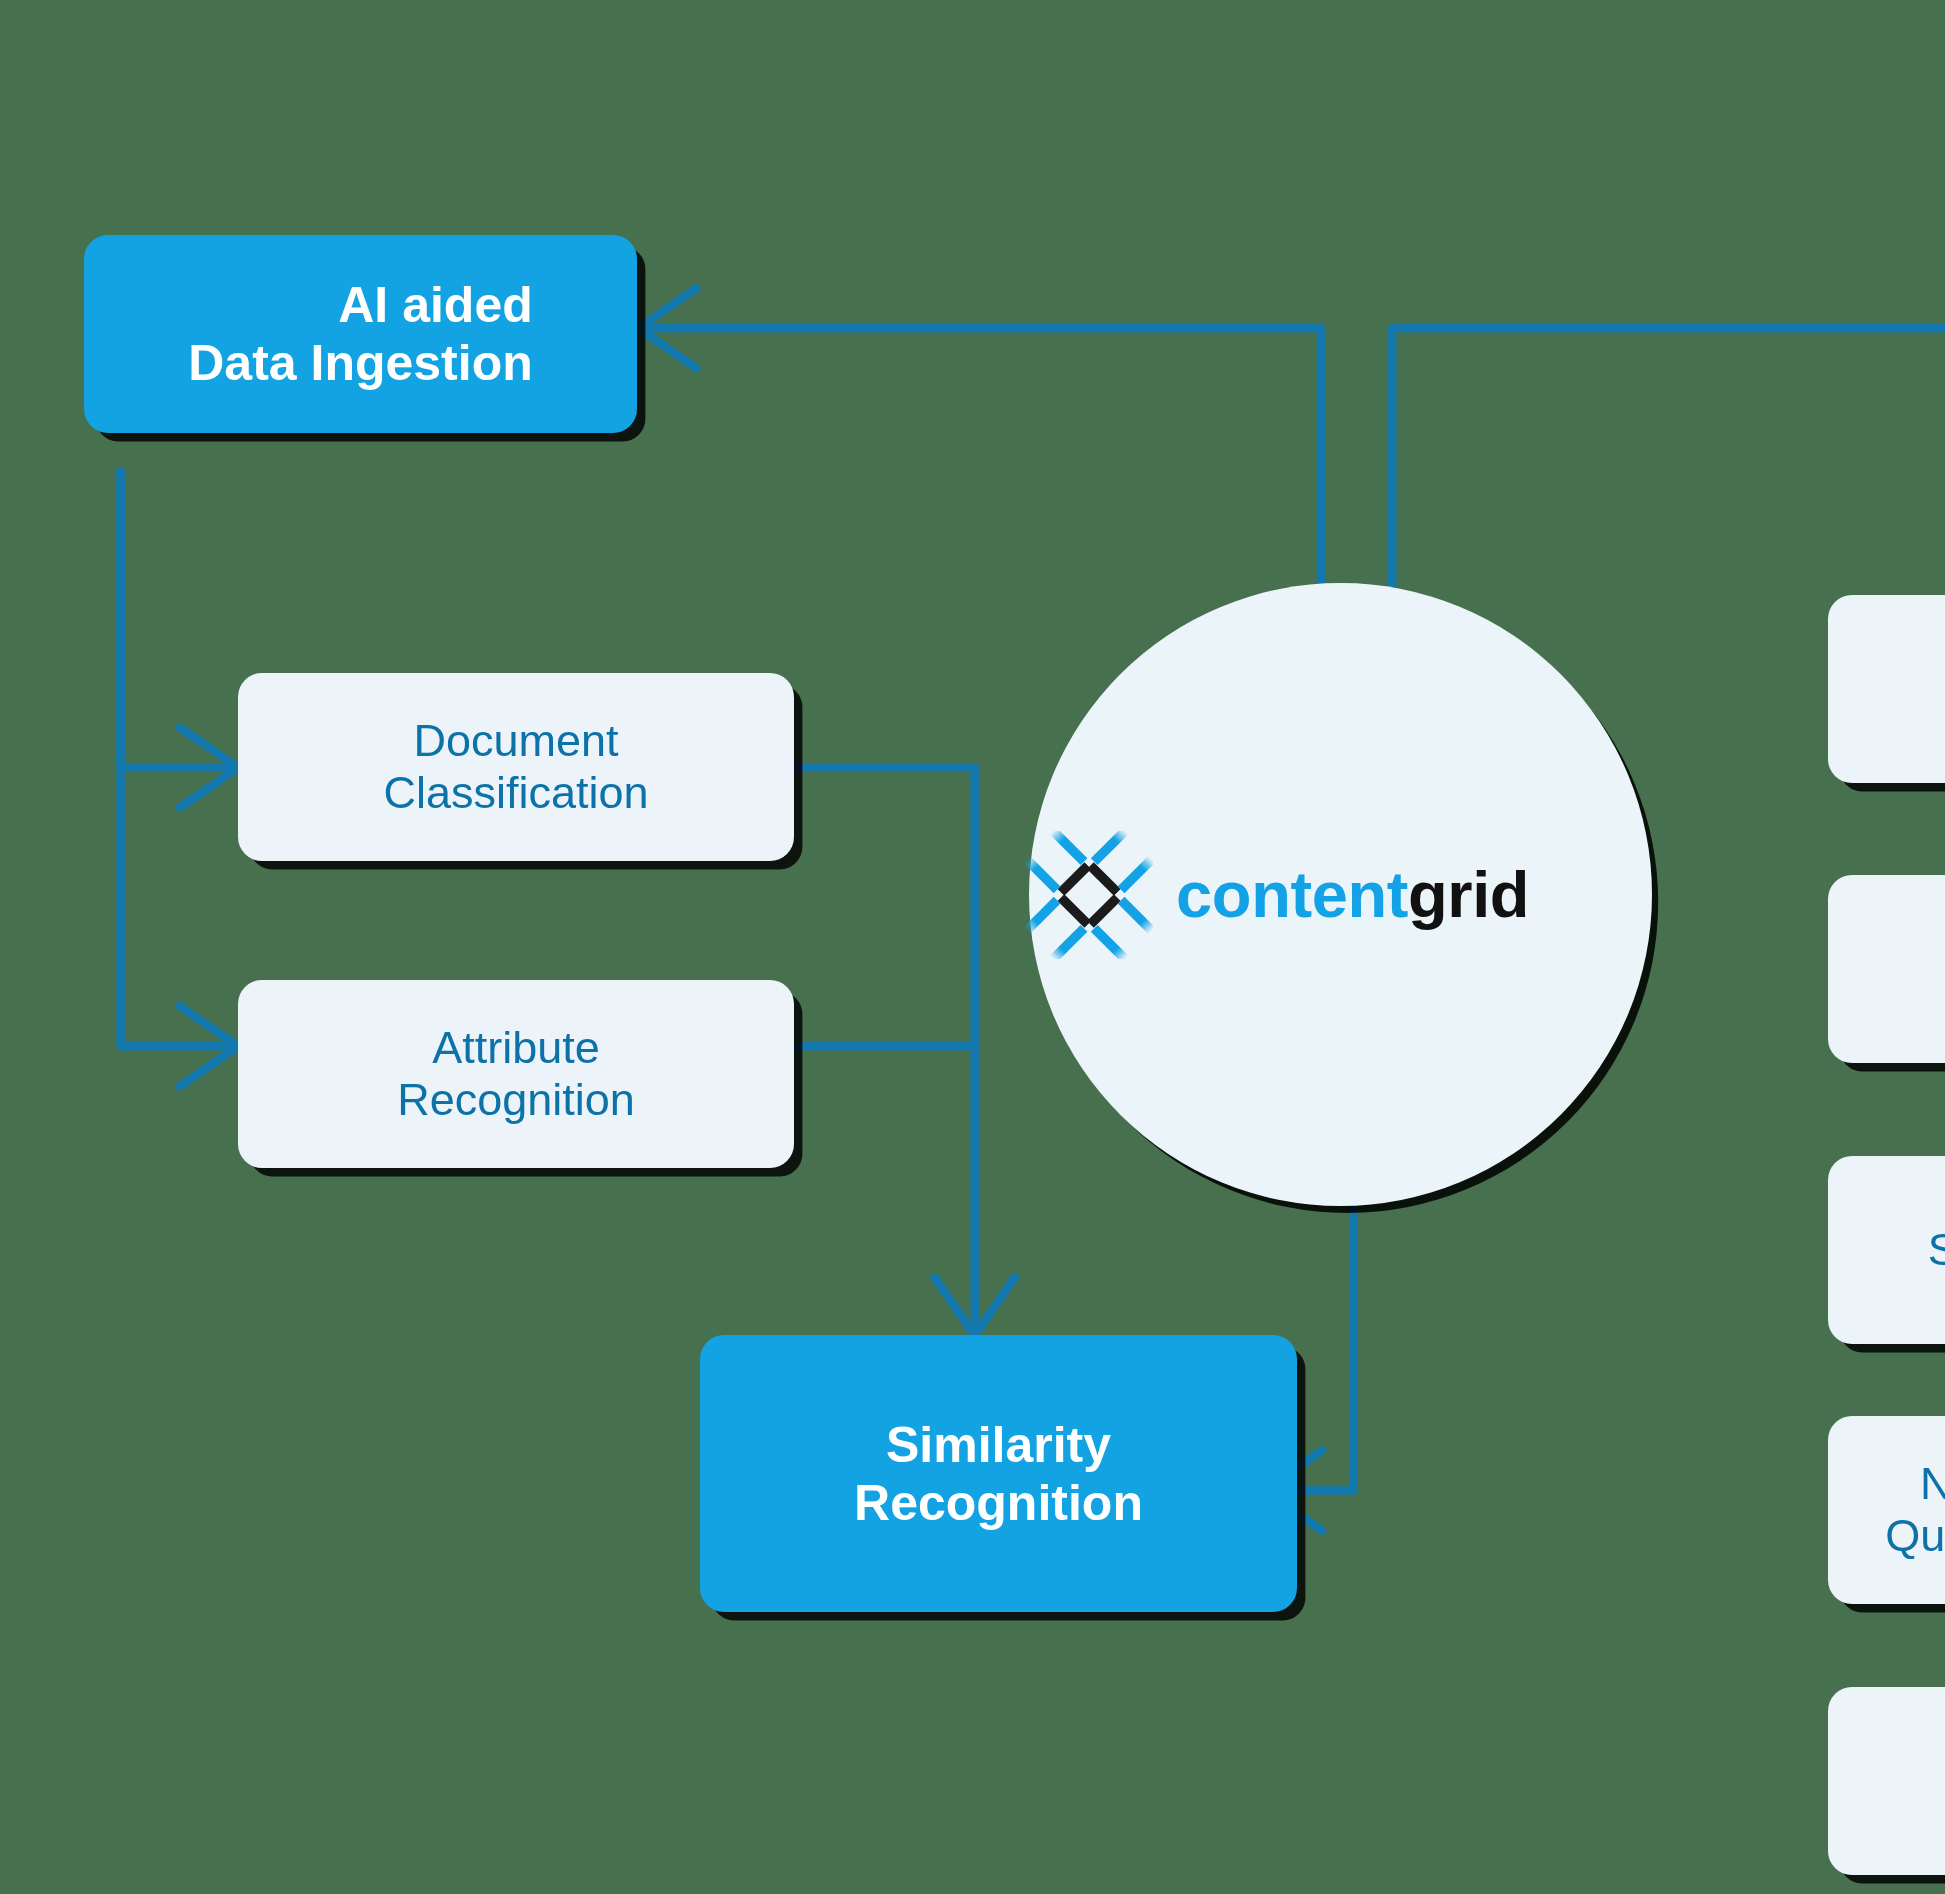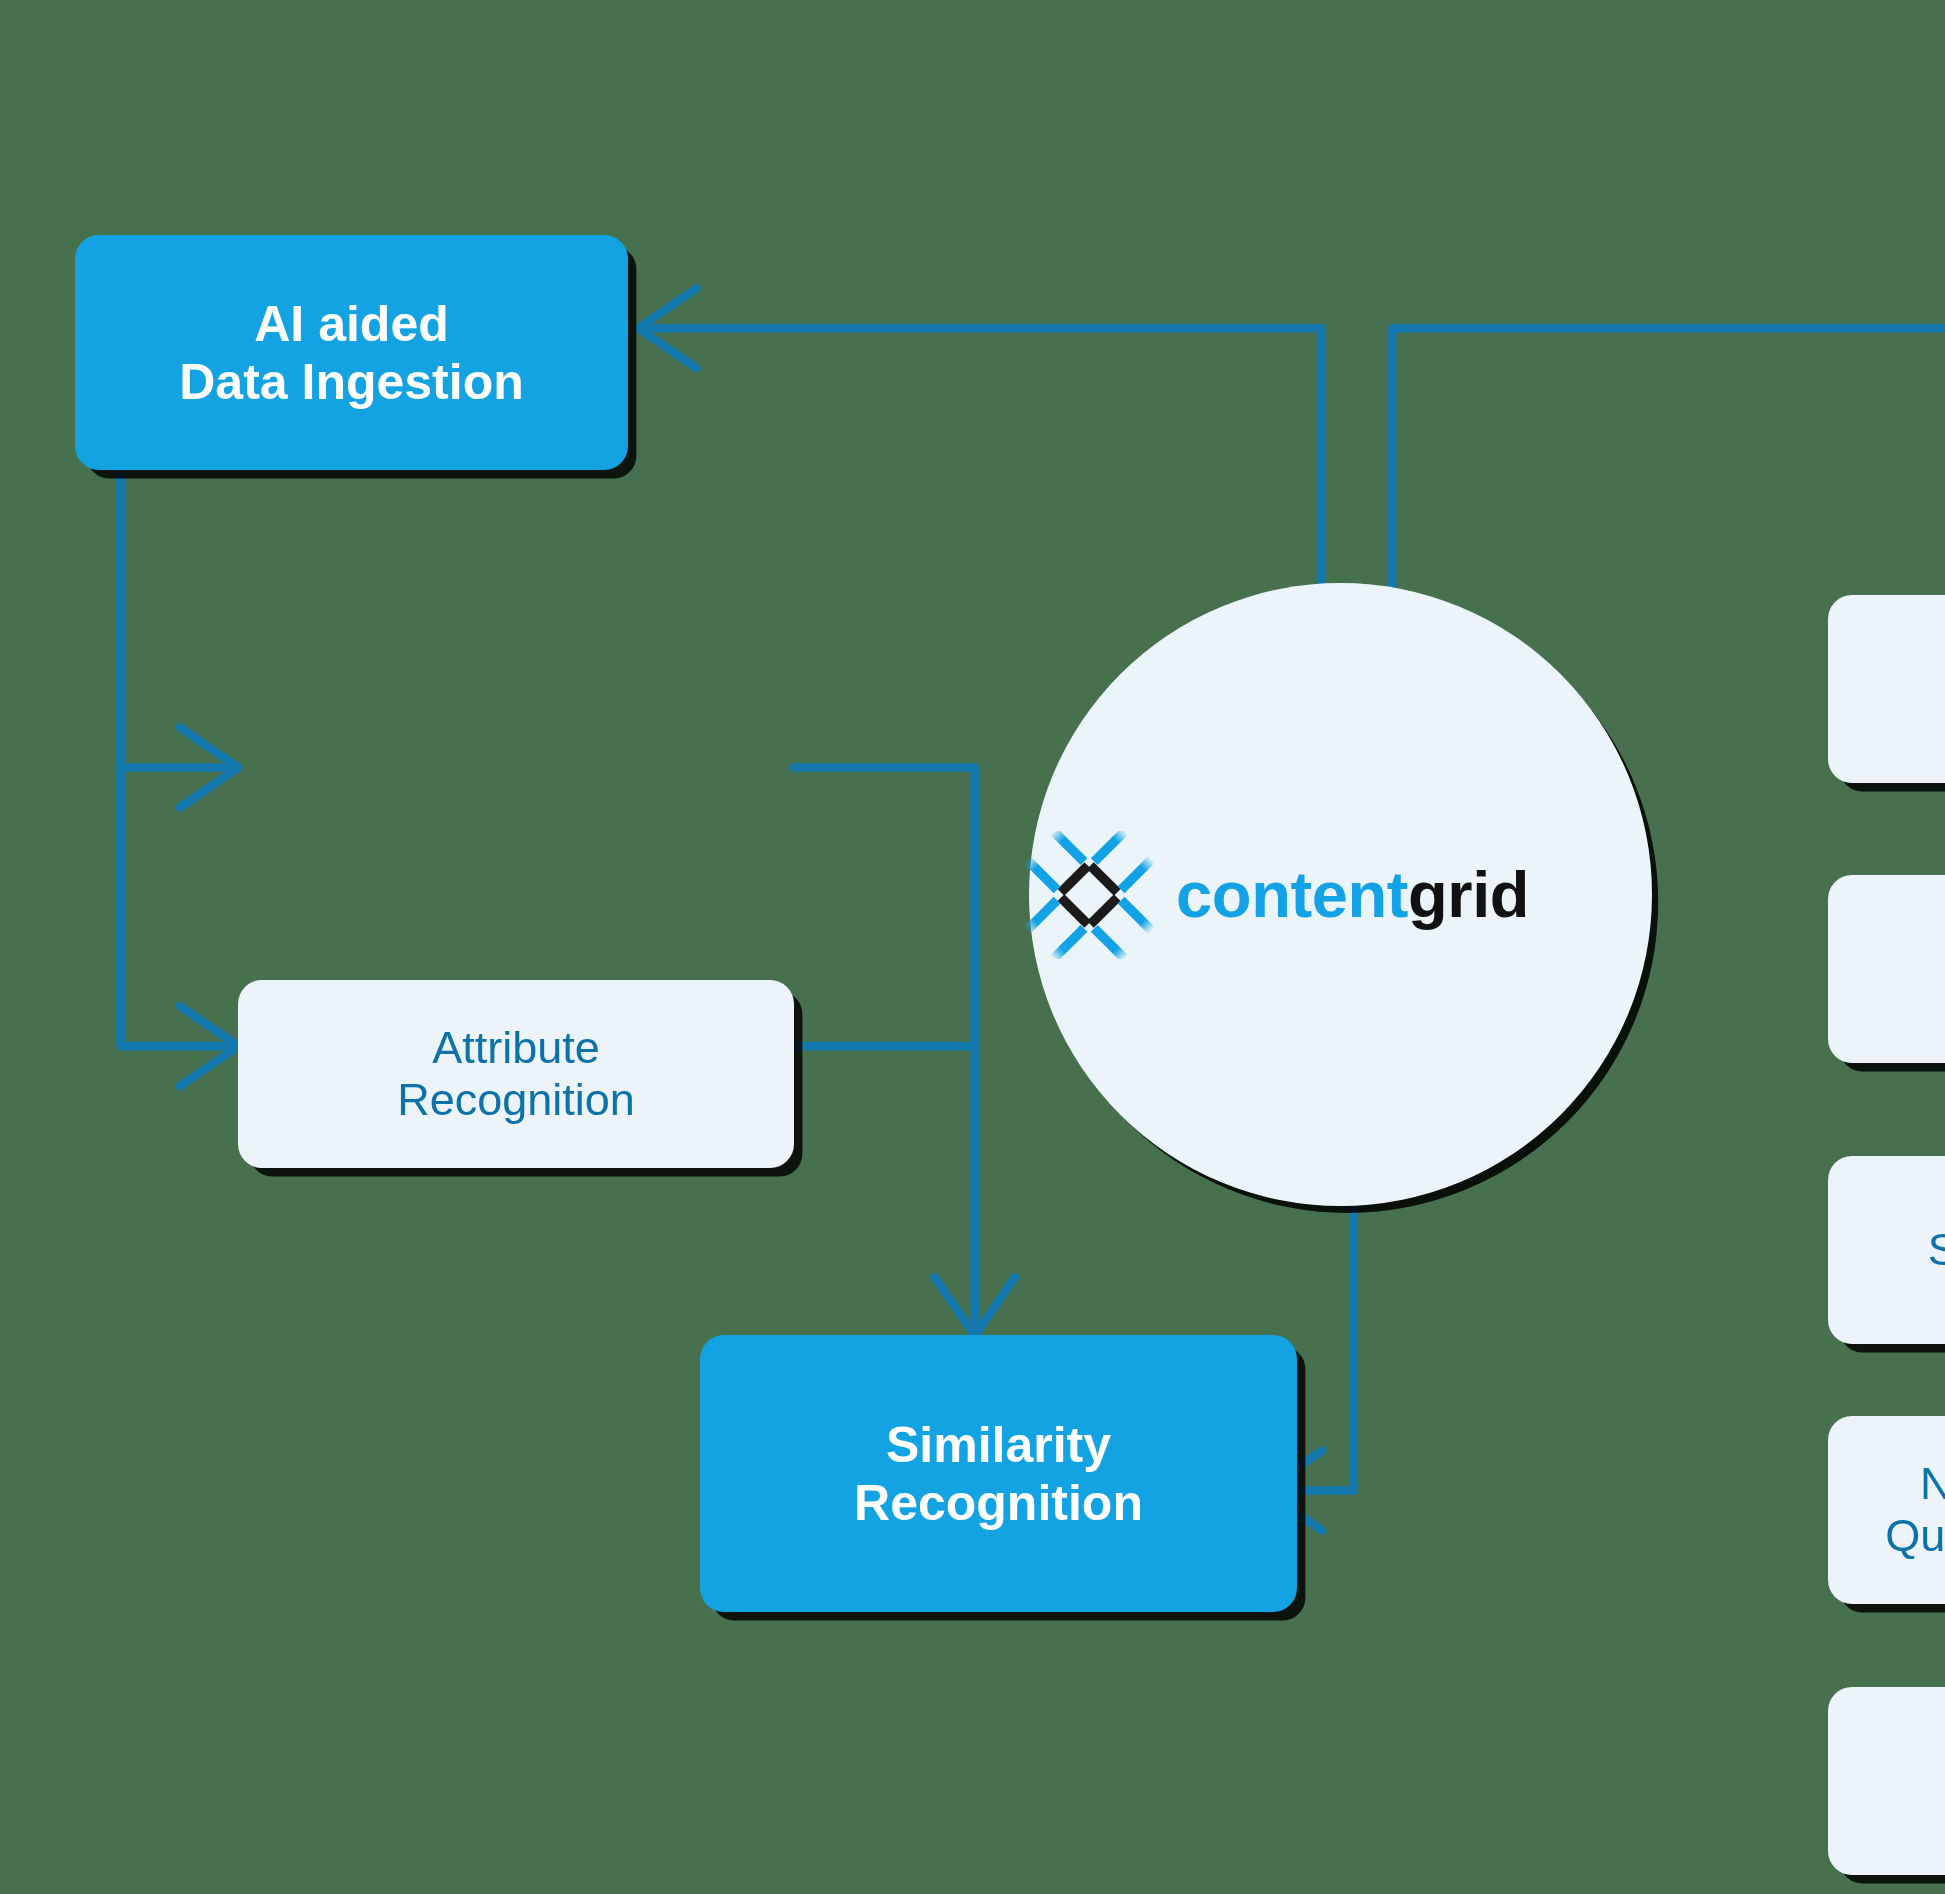--- a/index.html
+++ b/index.html
@@ -151,25 +151,29 @@
         <polyline points="6242,3829 6092,3932 6242,4035"></polyline>
       </g>
       <g>
         <path d="M6540 4598 L6122 4598"></path>
         <polyline points="6242,4495 6092,4598 6242,4701"></polyline>
       </g>
 
     </g>
   </svg>
 
-  <div class="node primary" style="left:75px; top:235px; width:553px; height:235px;">
+  <div class="node primary" style="left:84px; top:235px; width:553px; height:198px;text-align:right;">
     <span class="lbl">AI aided
 Data Ingestion</span>
   </div>
 
+  <div class="node secondary" style="left:238px; top:673px; width:556px; height:188px;">
+    <span class="lbl">Document
+Classification</span>
+  </div>
 
   <div class="node secondary" style="left:238px; top:980px; width:556px; height:188px;">
     <span class="lbl">Attribute
 Recognition</span>
   </div>
 
   <div class="node primary" style="left:700px; top:1335px; width:597px; height:277px;">
     <span class="lbl">Similarity
 Recognition</span>
   </div>

